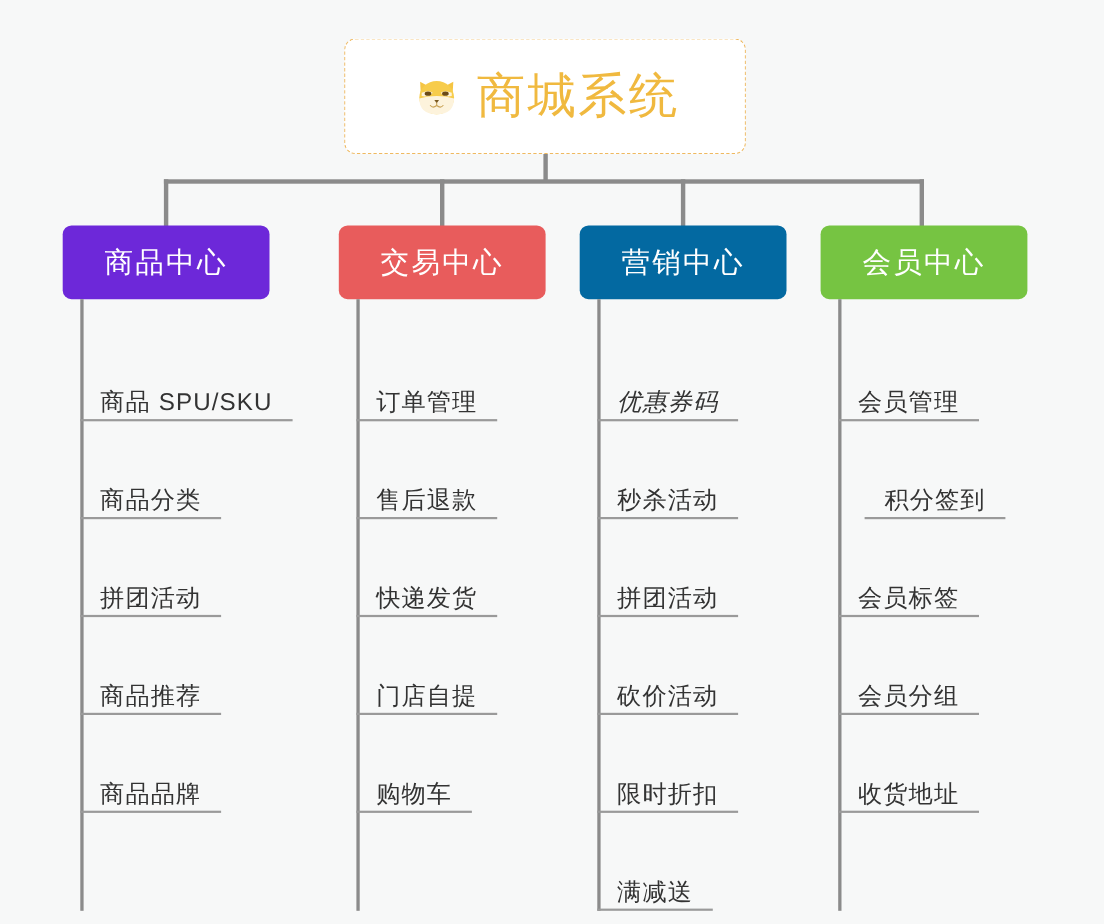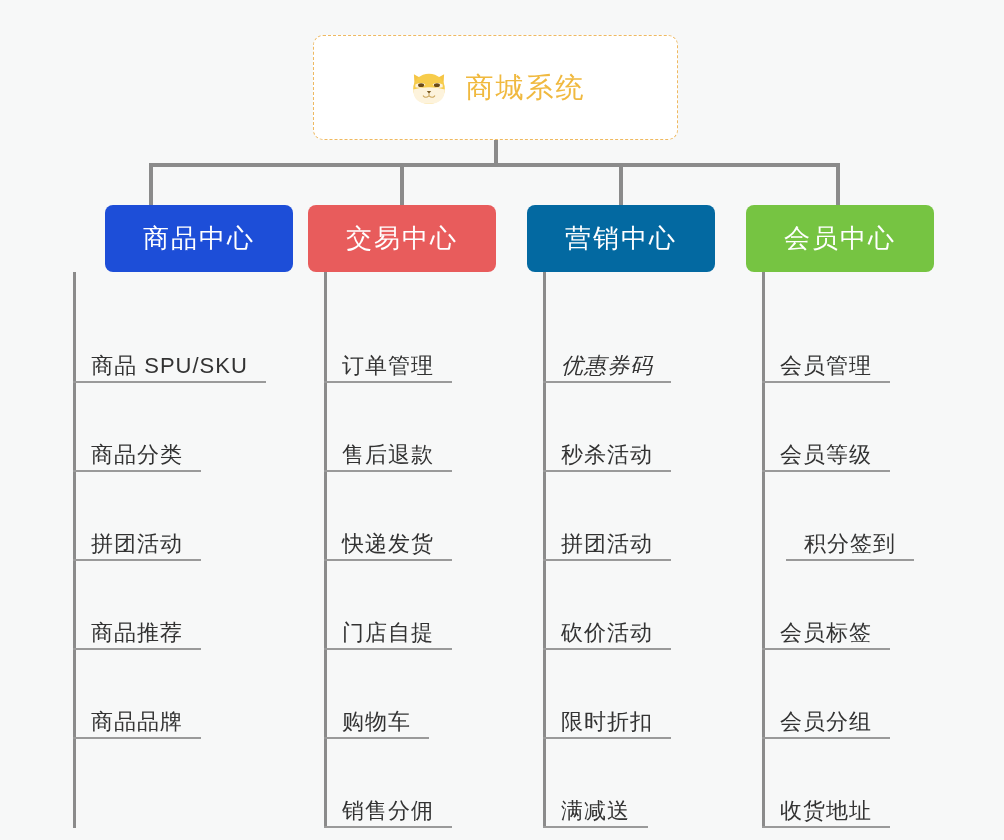--- a/index.html
+++ b/index.html
@@ -30,21 +30,21 @@
     box-sizing: border-box;
     background: #ffffff;
     border: 1px dashed #efb960;
     border-radius: 10px;
     display: flex;
     align-items: center;
     justify-content: center;
     gap: 14px;
   }
   .root-title {
-    font-size: 28px;
+    font-size: 44px;
     color: #f0b93f;
     letter-spacing: 2px;
     line-height: 1;
     white-space: nowrap;
   }
   .shiba {
     width: 46px;
     height: 46px;
     flex: 0 0 46px;
   }
@@ -156,21 +156,21 @@
 
   <div class="conn conn-v-root"></div>
   <div class="conn conn-h"></div>
   <div class="conn conn-drop" style="left:149px"></div>
   <div class="conn conn-drop" style="left:400px"></div>
   <div class="conn conn-drop" style="left:619px"></div>
   <div class="conn conn-drop" style="left:836px"></div>
 
   <div id="columns-host">
       <div class="column" style="left: 57px;">
-        <div class="cat-box" style="background: #1d4ed8; margin-left: 48px;">
+        <div class="cat-box" style="background: #6d28d9;">
           <span>商品中心</span>
         </div>
         <div class="spine" style="height: 556px;"></div>
         <ul class="items">
           <li class="item" style="width: 193px; align-items: flex-end;">
             <span class="item-label">商品 SPU/SKU</span>
           </li>
           <li class="item" style="width: 128px;">
             <span class="item-label">商品分类</span>
           </li>
@@ -199,23 +199,20 @@
           </li>
           <li class="item" style="width: 128px;">
             <span class="item-label">快递发货</span>
           </li>
           <li class="item" style="width: 128px;">
             <span class="item-label">门店自提</span>
           </li>
           <li class="item" style="width: 105px;">
             <span class="item-label">购物车</span>
           </li>
-          <li class="item" style="width: 128px;">
-            <span class="item-label">销售分佣</span>
-          </li>
         </ul>
       </div>
       <div class="column" style="left: 527px;">
         <div class="cat-box" style="background: #0369a1;">
           <span>营销中心</span>
         </div>
         <div class="spine" style="height: 556px;"></div>
         <ul class="items">
           <li class="item" style="width: 128px; font-style: italic;">
             <span class="item-label">优惠券码</span>
@@ -239,23 +236,20 @@
       </div>
       <div class="column" style="left: 746px;">
         <div class="cat-box" style="background: rgb(118, 196, 66);">
           <span>会员中心</span>
         </div>
         <div class="spine" style="height: 556px;"></div>
         <ul class="items">
           <li class="item" style="width: 128px;">
             <span class="item-label">会员管理</span>
           </li>
-          <li class="item" style="width: 128px;">
-            <span class="item-label">会员等级</span>
-          </li>
           <li class="item" style="width: 128px; margin-left: 24px;">
             <span class="item-label">积分签到</span>
           </li>
           <li class="item" style="width: 128px;">
             <span class="item-label">会员标签</span>
           </li>
           <li class="item" style="width: 128px;">
             <span class="item-label">会员分组</span>
           </li>
           <li class="item" style="width: 128px; justify-content: center;">

